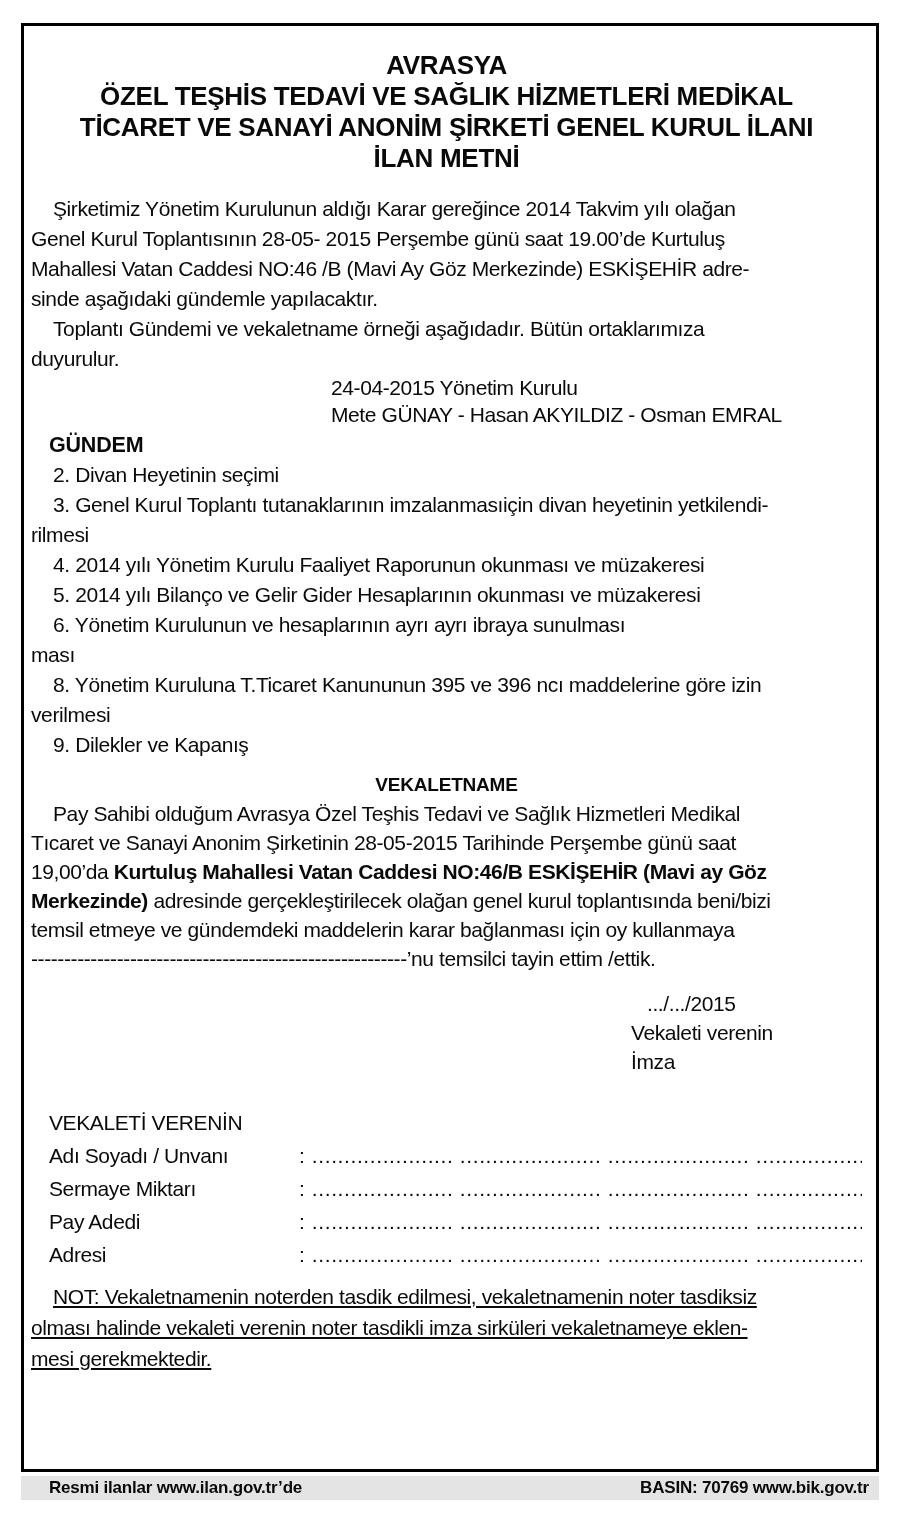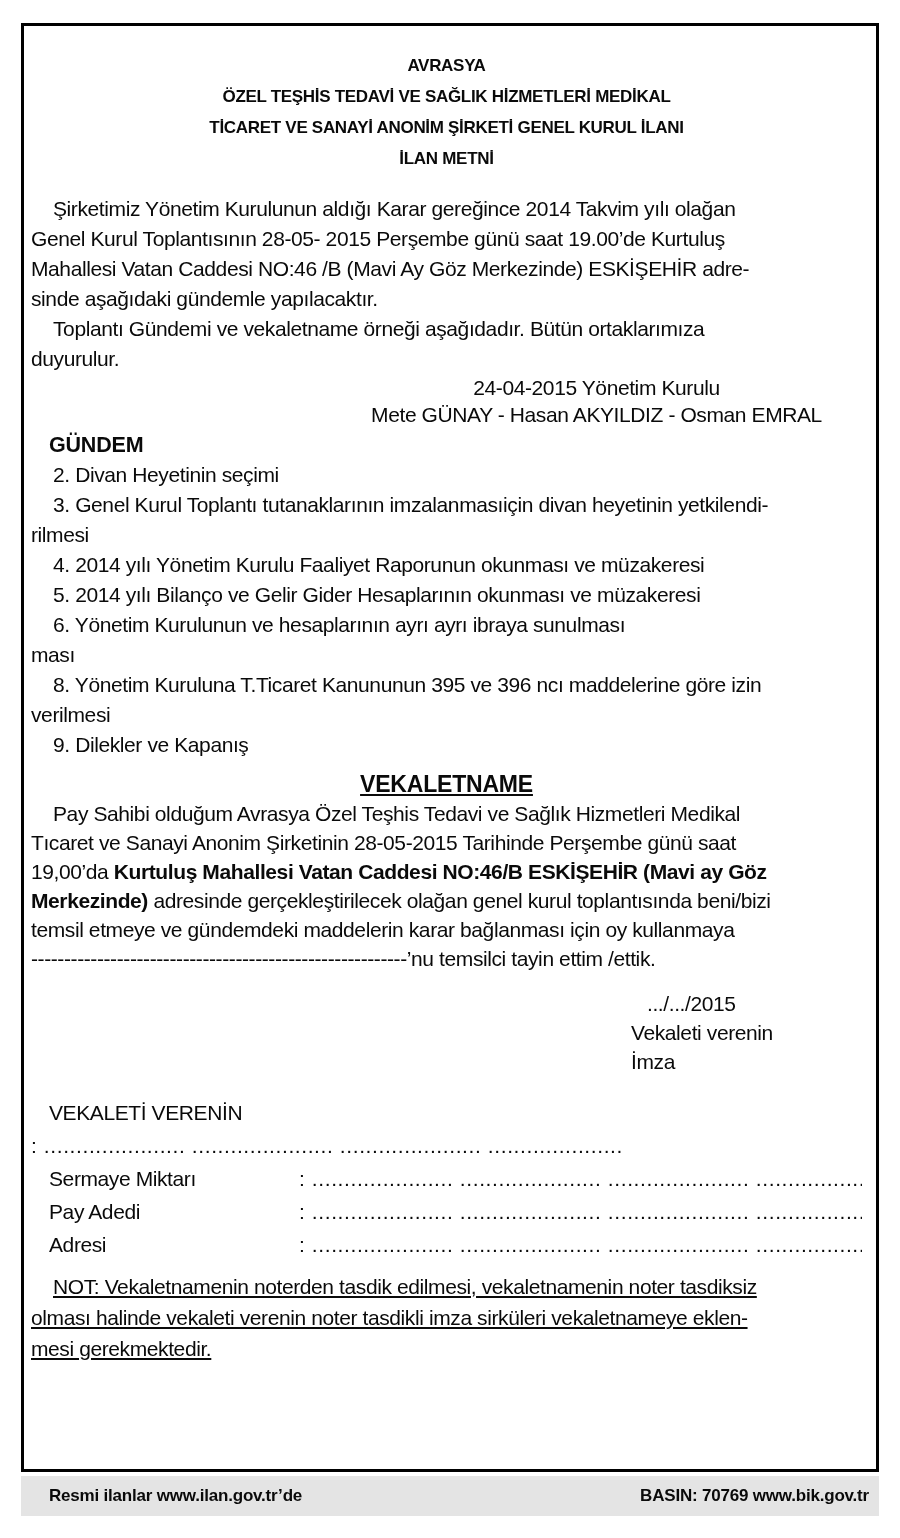--- a/index.html
+++ b/index.html
@@ -28,37 +28,37 @@
     white-space: nowrap;
     overflow: hidden;
   }
   .line.indent { padding-left: 22px; }
   .b { font-weight: 700; }
 
   
   .title-block {
     text-align: center;
     font-weight: 700;
-    font-size: 17px;
+    font-size: 26px;
     letter-spacing: -0.3px;
   }
   .title-block .line { line-height: 31px; }
 
   
   .intro { margin-top: 20px; }
   .para {
     font-size: 21px;
     letter-spacing: -0.4px;
   }
   .intro .line { line-height: 30px; }
 
   
   .board-signoff {
     margin-left: 300px;
-    text-align: center;
+    text-align: left;
     font-size: 21px;
     letter-spacing: -0.4px;
   }
   .board-signoff .line { line-height: 27px; }
 
   
   .agenda { margin-top: 2px; }
   .agenda-heading {
     font-weight: 700;
     font-size: 21.5px;
@@ -66,39 +66,38 @@
     padding-left: 18px;
     letter-spacing: -0.2px;
   }
   .agenda .line { line-height: 30px; }
 
   
   .vek { margin-top: 10px; }
   .vek-heading {
     text-align: center;
     font-weight: 700;
-    font-size: 23px;
+    font-size: 19px;
     line-height: 29px;
     letter-spacing: -0.2px;
-    text-decoration: underline;
   }
   .vek .line { line-height: 29px; }
 
   
   .sig {
     margin-top: 14px;
     margin-left: 600px;
     font-size: 21px;
     letter-spacing: -0.4px;
   }
   .sig .line { line-height: 29px; }
   .sig .date-line { padding-left: 16px; margin-top: 16px; }
 
   
-  .grantor-form { margin-top: 20px; font-size: 21px; letter-spacing: -0.4px; }
+  .grantor-form { margin-top: 30px; font-size: 21px; letter-spacing: -0.4px; }
   .form-heading {
     padding-left: 18px;
     line-height: 33px;
   }
   .form-row { display: flex; line-height: 33px; }
   .form-label {
     flex: none;
     width: 250px;
     padding-left: 18px;
   }
@@ -110,21 +109,21 @@
   }
 
   
   .note { margin-top: 10px; text-decoration: underline; }
   .note .line { line-height: 31px; }
 
   
   .footer-bar {
     box-sizing: border-box;
     margin: 4px 21px 0 21px;
-    height: 40px;
+    height: 24px;
     background: #e4e4e4;
     display: flex;
     align-items: center;
     justify-content: space-between;
     font-weight: 700;
     font-size: 17px;
     padding: 0 10px 0 28px;
     letter-spacing: -0.2px;
   }
 </style>
@@ -185,20 +184,21 @@
   <div class="sig">
     <div class="line date-line">.../.../2015</div>
     <div class="line">Vekaleti verenin</div>
     <div class="line">İmza</div>
   </div>
 
   <div class="grantor-form">
     <div class="form-heading line">VEKALETİ VERENİN</div>
     <div>
         <div class="form-row">
+          <span class="form-label">Adı Soyadı / Unvanı</span>
           <span class="form-value">: ...................... ...................... ...................... .....................</span>
         </div>
         <div class="form-row">
           <span class="form-label">Sermaye Miktarı</span>
           <span class="form-value">: ...................... ...................... ...................... .....................</span>
         </div>
         <div class="form-row">
           <span class="form-label">Pay Adedi</span>
           <span class="form-value">: ...................... ...................... ...................... .....................</span>
         </div>

